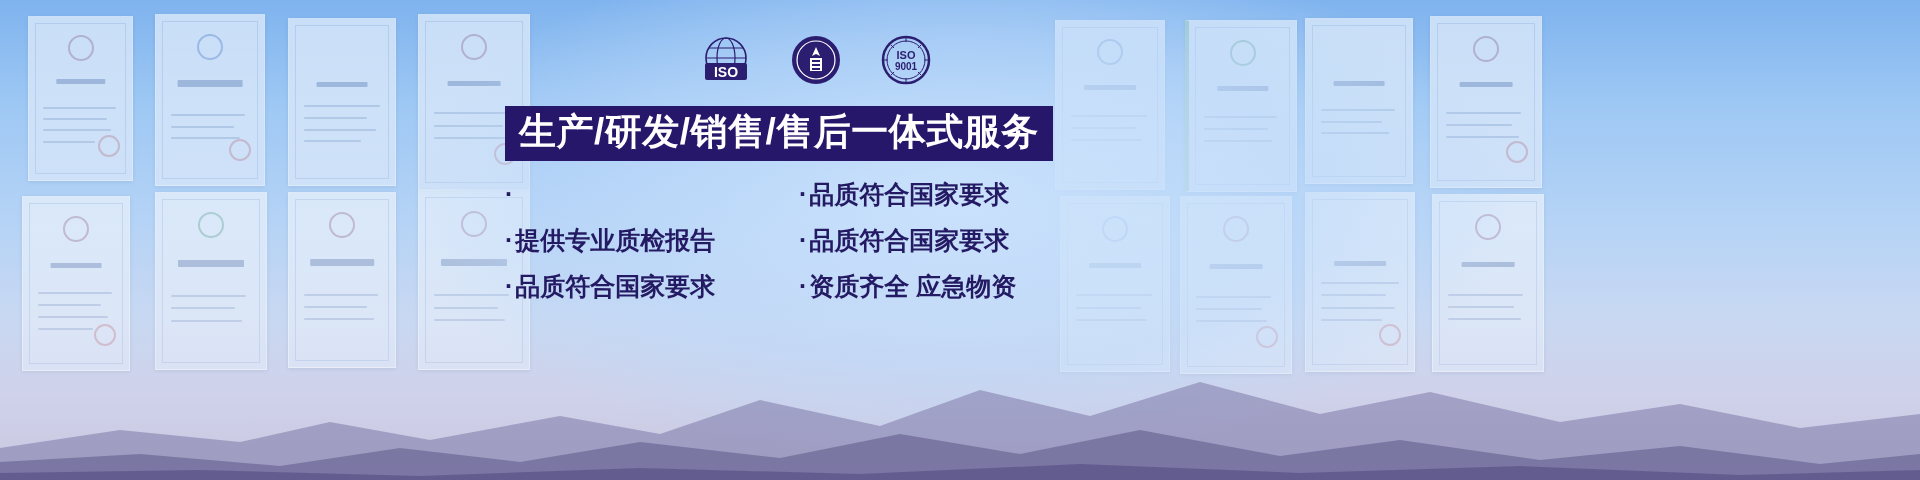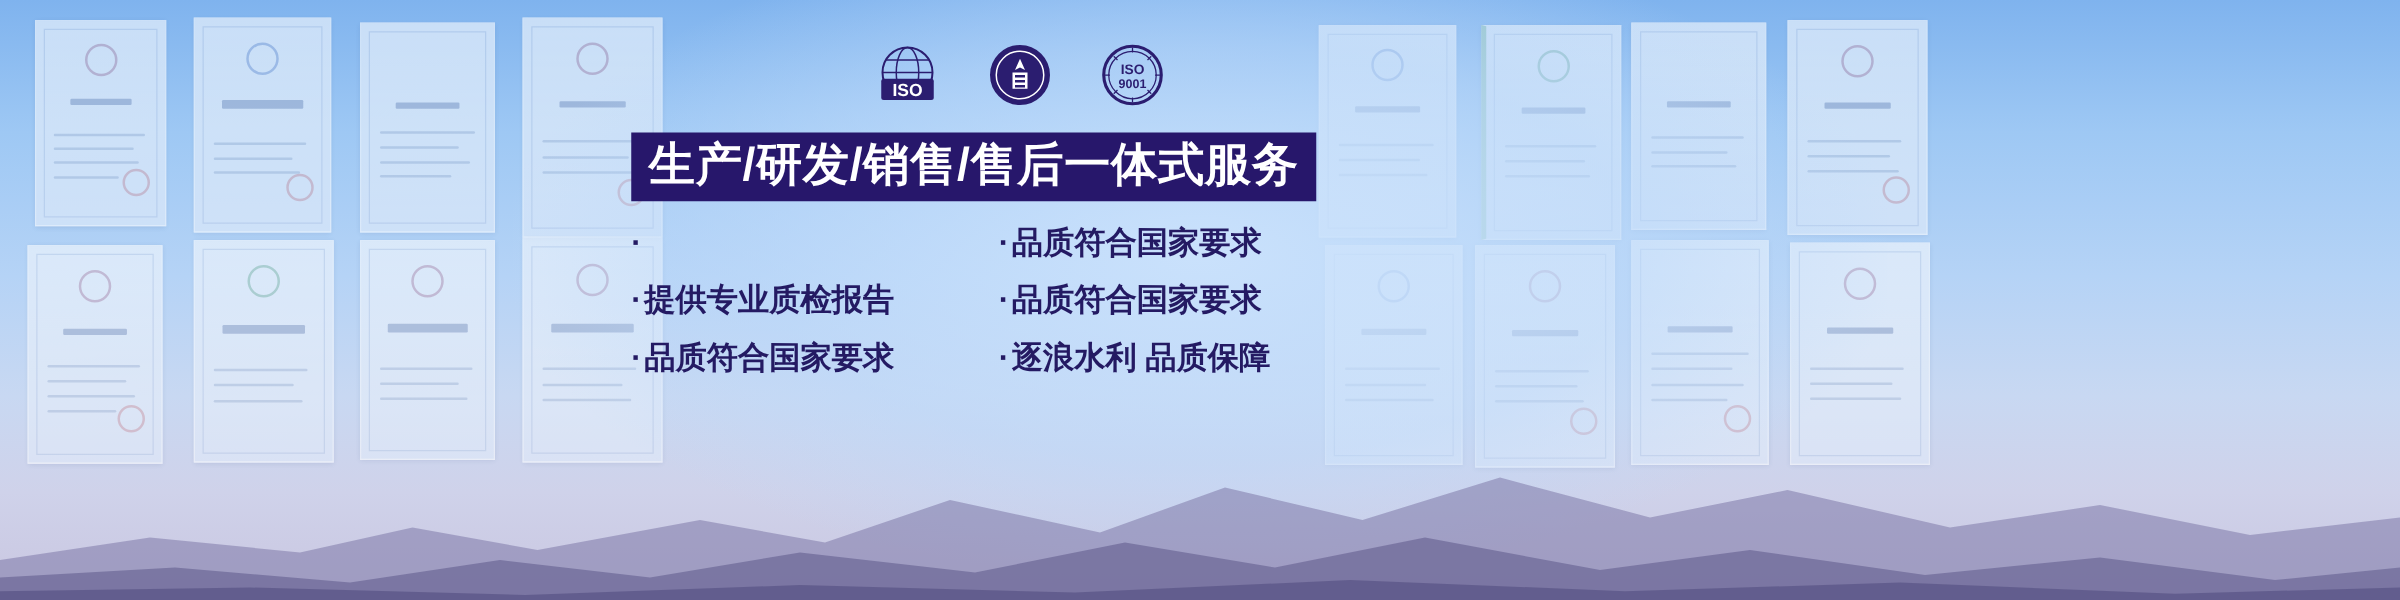--- a/index.html
+++ b/index.html
@@ -343,18 +343,18 @@
       <div class="feat">
         <span class="dot">·</span>
         <span>品质符合国家要求</span>
       </div>
       <div class="feat">
         <span class="dot">·</span>
         <span>品质符合国家要求</span>
       </div>
       <div class="feat">
         <span class="dot">·</span>
-        <span>逐浪水利 品质保障</span>
+        <span>资质齐全 应急物资</span>
       </div>
     </div>
   </div>
 
 </div>
 
 </body></html>

